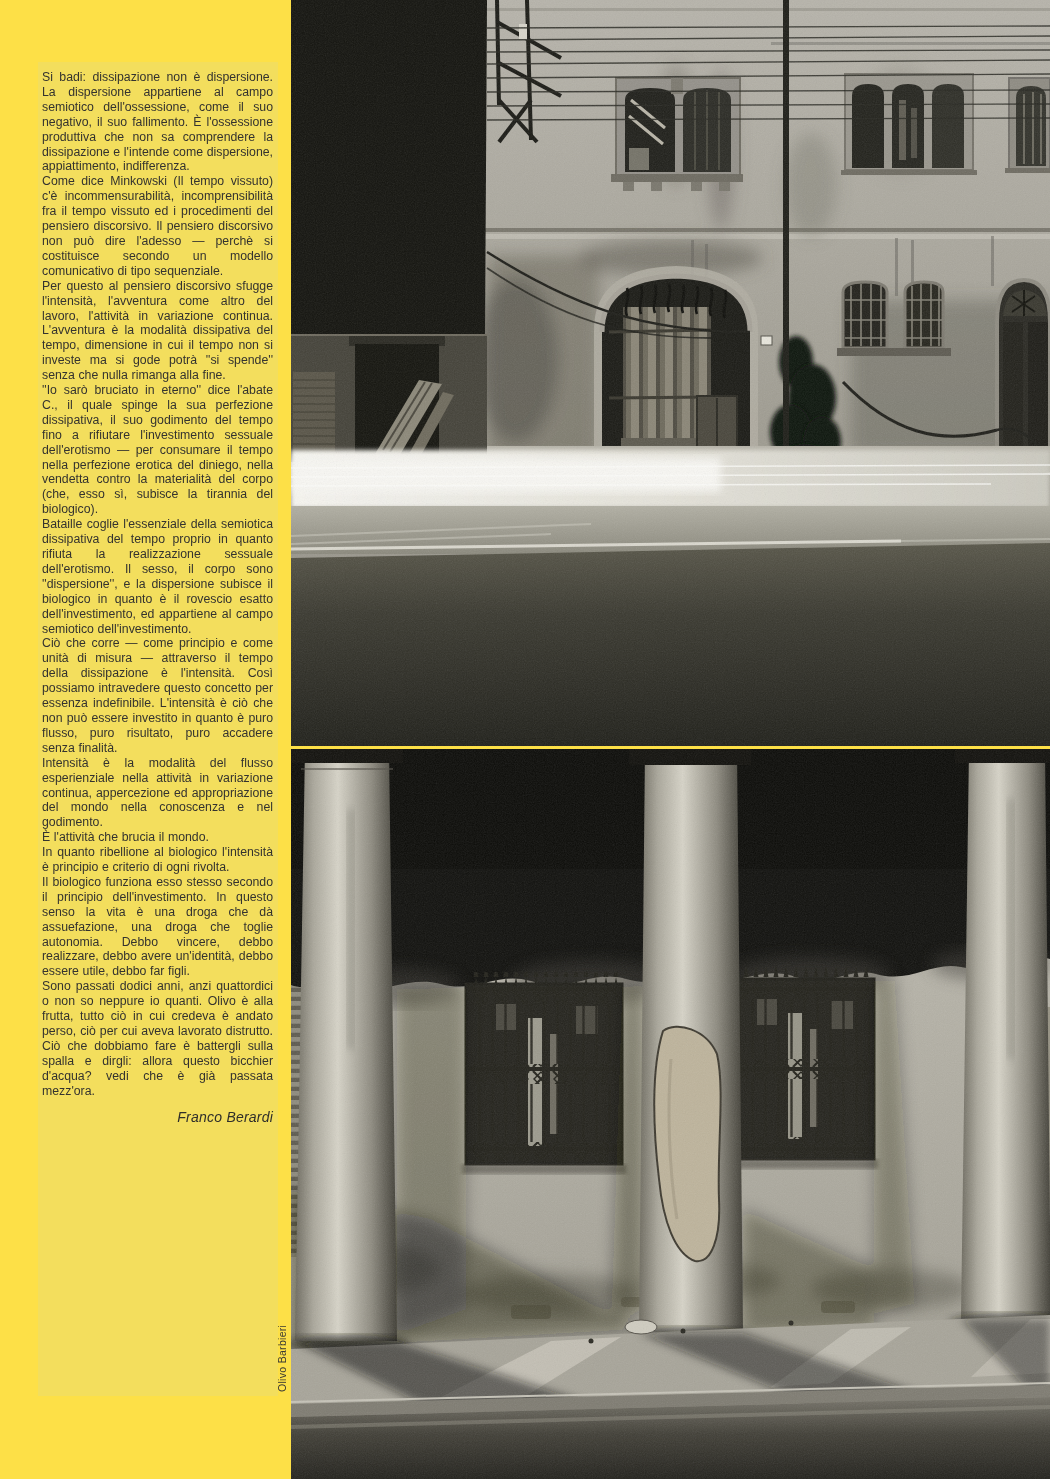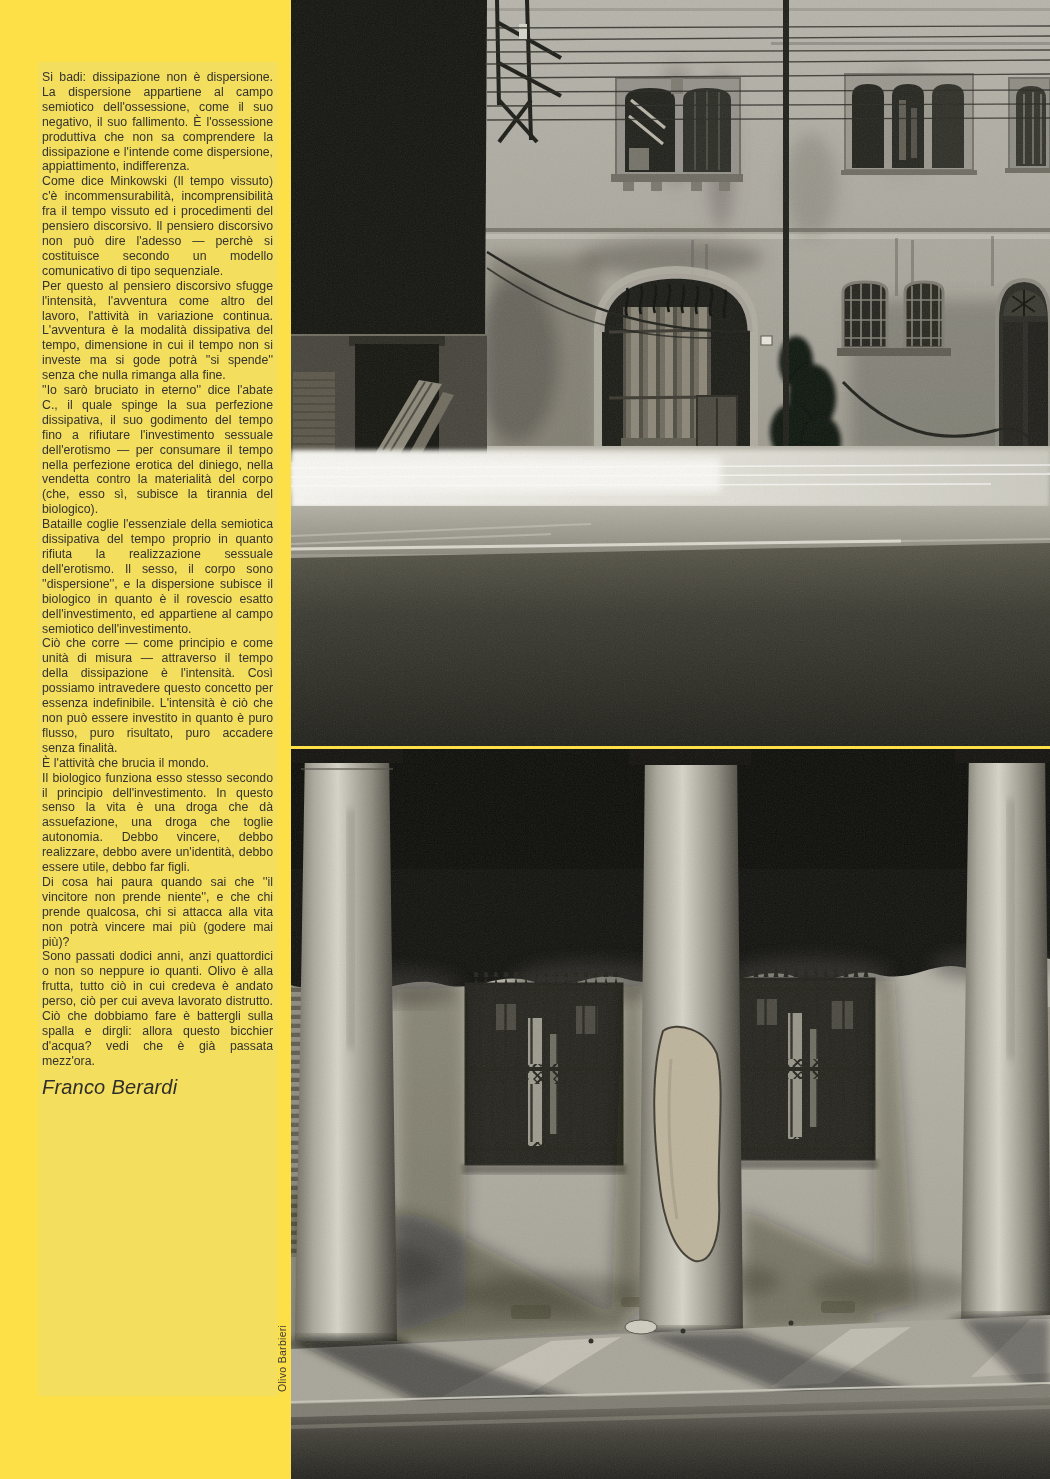--- a/index.html
+++ b/index.html
@@ -14,22 +14,22 @@
     background:rgba(195,210,214,0.16);
   }
   .article{
     position:absolute;left:42px;top:70px;width:231px;
     color:#34332f;font-size:12.3px;line-height:14.9px;
     text-align:justify;hyphens:auto;-webkit-hyphens:auto;
     word-spacing:0.02em;
   }
   .article p.para{margin:0;}
   .signature{
-    margin-top:11px;font-style:italic;font-size:20px;color:#2f2e2a;
-    text-align:left;letter-spacing:0.2px;
+    margin-top:11px;font-style:italic;font-size:14px;color:#2f2e2a;
+    text-align:right;letter-spacing:0.2px;
   }
   .photo{position:absolute;left:291px;width:759px;overflow:hidden;background:#9a978d;}
   .photo-top{top:0;height:746px;}
   .photo-bottom{top:749px;height:730px;}
   .photo svg{display:block;}
   .credit{
     position:absolute;left:276px;top:1392px;width:96px;height:14px;
     transform:rotate(-90deg);transform-origin:0 0;
     font-size:10.5px;color:#3a3935;letter-spacing:0.3px;white-space:nowrap;
   }
@@ -42,23 +42,24 @@
   <div class="text-panel"></div>
 
   <div class="article">
     <div>
         <p class="para">Si badi: dissipazione non è dispersione. La dispersione appartiene al campo semiotico dell'ossessione, come il suo negativo, il suo fallimento. È l'ossessione produttiva che non sa comprendere la dissipazione e l'intende come dispersione, appiattimento, indifferenza.</p>
         <p class="para">Come dice Minkowski (Il tempo vissuto) c'è incommensurabilità, incomprensibilità fra il tempo vissuto ed i procedimenti del pensiero discorsivo. Il pensiero discorsivo non può dire l'adesso — perchè si costituisce secondo un modello comunicativo di tipo sequenziale.</p>
         <p class="para">Per questo al pensiero discorsivo sfugge l'intensità, l'avventura come altro del lavoro, l'attività in variazione continua. L'avventura è la modalità dissipativa del tempo, dimensione in cui il tempo non si investe ma si gode potrà ''si spende'' senza che nulla rimanga alla fine.</p>
         <p class="para">''Io sarò bruciato in eterno'' dice l'abate C., il quale spinge la sua perfezione dissipativa, il suo godimento del tempo fino a rifiutare l'investimento sessuale dell'erotismo — per consumare il tempo nella perfezione erotica del diniego, nella vendetta contro la materialità del corpo (che, esso sì, subisce la tirannia del biologico).</p>
         <p class="para">Bataille coglie l'essenziale della semiotica dissipativa del tempo proprio in quanto rifiuta la realizzazione sessuale dell'erotismo. Il sesso, il corpo sono ''dispersione'', e la dispersione subisce il biologico in quanto è il rovescio esatto dell'investimento, ed appartiene al campo semiotico dell'investimento.</p>
         <p class="para">Ciò che corre — come principio e come unità di misura — attraverso il tempo della dissipazione è l'intensità. Così possiamo intravedere questo concetto per essenza indefinibile. L'intensità è ciò che non può essere investito in quanto è puro flusso, puro risultato, puro accadere senza finalità.</p>
+        <p class="para">Intensità è la modalità del flusso esperienziale nella attività in variazione continua, appercezione ed appropriazione del mondo nella conoscenza e nel godimento.</p>
         <p class="para">È l'attività che brucia il mondo.</p>
+        <p class="para">In quanto ribellione al biologico l'intensità è principio e criterio di ogni rivolta.</p>
         <p class="para">Il biologico funziona esso stesso secondo il principio dell'investimento. In questo senso la vita è una droga che dà assuefazione, una droga che toglie autonomia. Debbo vincere, debbo realizzare, debbo avere un'identità, debbo essere utile, debbo far figli.</p>
-        <p class="para">Di cosa hai paura quando sai che ''il vincitore non prende niente'', e che chi prende qualcosa, chi si attacca alla vita non potrà vincere mai più (godere mai più)?</p>
         <p class="para">Sono passati dodici anni, anzi quattordici o non so neppure io quanti. Olivo è alla frutta, tutto ciò in cui credeva è andato perso, ciò per cui aveva lavorato distrutto. Ciò che dobbiamo fare è battergli sulla spalla e dirgli: allora questo bicchier d'acqua? vedi che è già passata mezz'ora.</p>
       </div>
     <p class="signature">Franco Berardi</p>
   </div>
 
   <div class="credit">Olivo Barbieri</div>
 
   <div class="photo photo-top">
   <svg width="759" height="746" viewBox="0 0 759 746" xmlns="http://www.w3.org/2000/svg">
     <defs>

